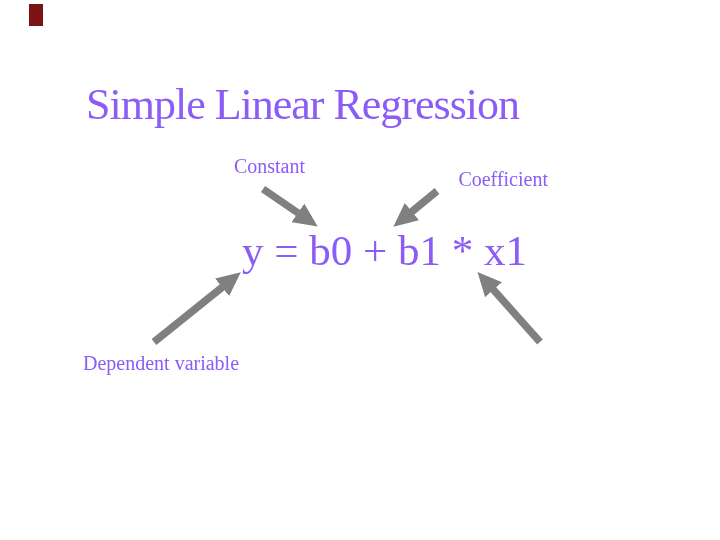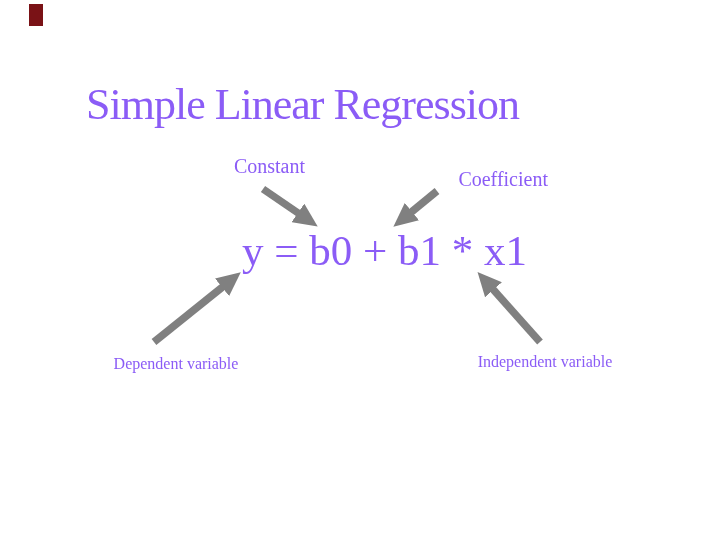--- a/index.html
+++ b/index.html
@@ -38,23 +38,23 @@
   .callout-coefficient{ left: 420px; top: 151px; width: 128px; margin-top: 16px; }
   .equation {
     position: absolute;
     left: 242px; top: 231px;
     font-size: 43px;
     line-height: 40px;
     white-space: nowrap;
   }
   .var-label {
     position: absolute;
-    font-size: 16px;
+    font-size: 20px;
     line-height: 25px;
-    text-align: center;
+    text-align: left;
   }
   .var-label-dv { left: 83px;  top: 351px; width: 186px; }
   .var-label-iv { left: 450px; top: 349px; width: 190px; }
   .arrow-layer {
     position: absolute;
     left: 0; top: 0;
     width: 720px; height: 540px;
     pointer-events: none;
   }
 </style>
@@ -71,21 +71,20 @@
 
   <div class="callout callout-coefficient">Coefficient</div>
 
   <div class="equation">y = b0 + b1 * x1</div>
 
   <div class="var-label var-label-dv">
     <div>Dependent variable</div>
   </div>
 
   <div class="var-label var-label-iv">
-    <div>Independent variable</div>
   </div>
 
   <svg class="arrow-layer" width="720" height="540" viewBox="0 0 720 540" xmlns="http://www.w3.org/2000/svg">
     <defs>
       <marker id="ah" markerWidth="3.2" markerHeight="3" refX="0.5" refY="1.5" orient="auto" markerUnits="strokeWidth">
         <polygon points="0,0 3.2,1.5 0,3" fill="#808080"></polygon>
       </marker>
     </defs>
     <line x1="263" y1="189" x2="301" y2="215" stroke-width="7.5" marker-end="url(#ah)" stroke="#808080"></line>
     <line x1="437" y1="191" x2="409" y2="214" stroke-width="7.5" marker-end="url(#ah)" stroke="#808080"></line>

